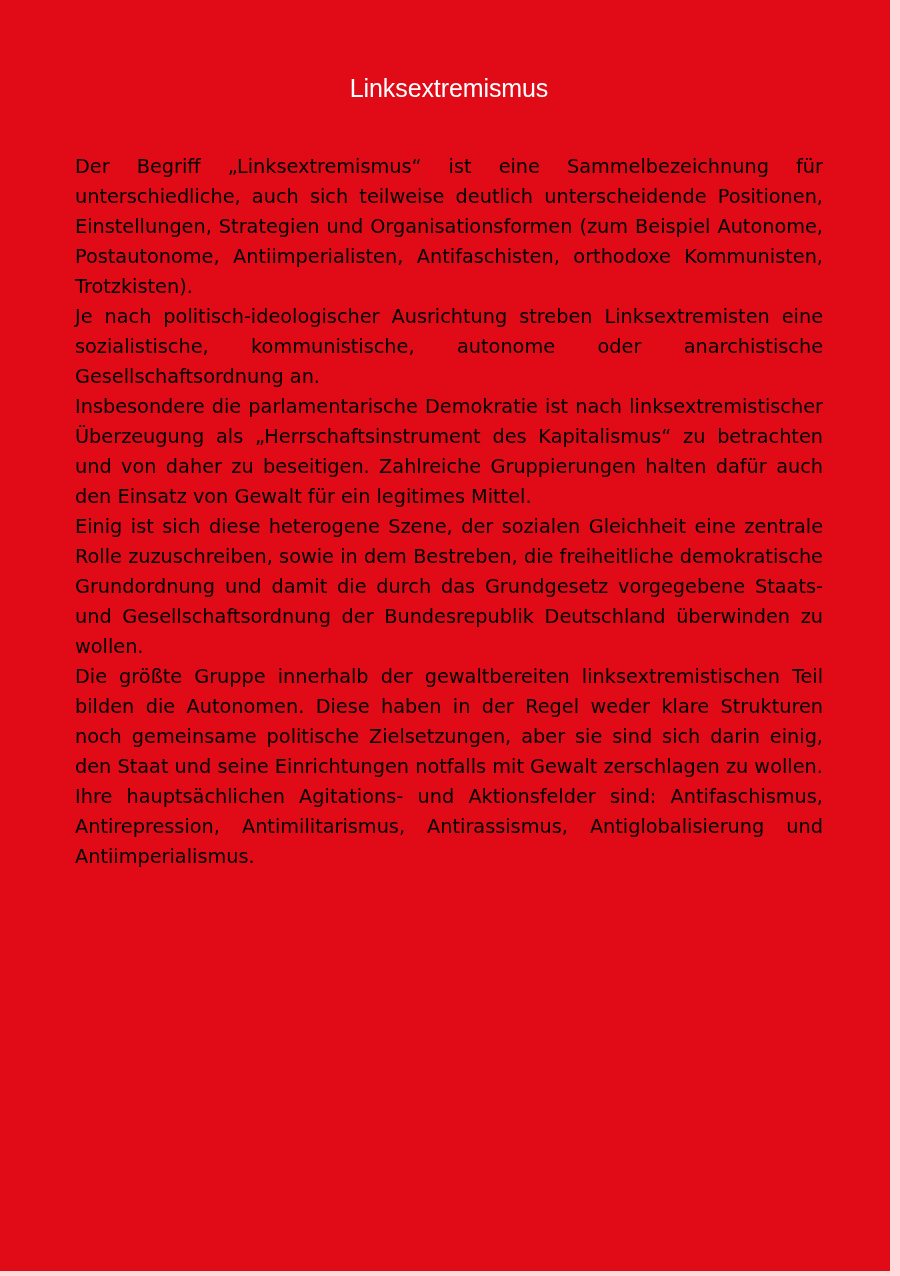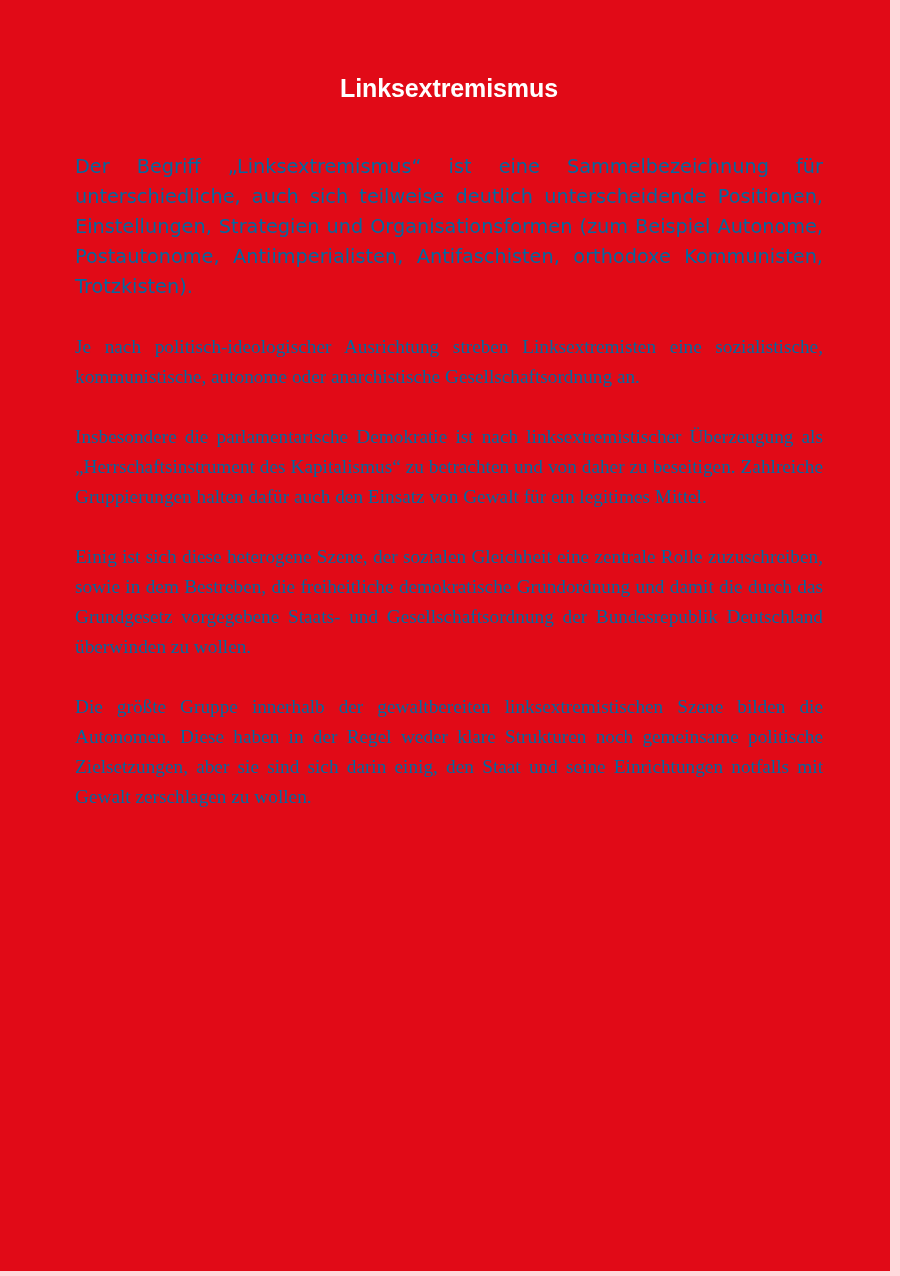--- a/index.html
+++ b/index.html
@@ -32,46 +32,44 @@
     position: absolute;
     left: 75px;
     top: 0;
     width: 748px;
   }
   #doc-title {
     margin: 0;
     padding: 0;
     color: #ffffff;
     font-family: "Liberation Sans", sans-serif;
-    font-weight: bold;
+    font-weight: normal;
     font-size: 25px;
     letter-spacing: -0.1px;
     text-align: center;
     line-height: 30px;
     padding-top: 73px;
     white-space: nowrap;
   }
   .para {
     margin: 0;
-    color: #0369a1;
+    color: #000000;
     font-family: "DejaVu Sans", sans-serif;
     font-size: 19.3px;
     line-height: 30px;
     text-align: justify;
     text-justify: inter-word;
     -webkit-hyphens: none;
     hyphens: none;
     word-spacing: 0px;
   }
   .para:last-child {
     text-align: justify;
   }
   .gap-top {
-    margin-top: 30px;
-    font-family: Liberation Serif, serif;
   }
   .no-gap {
     margin-top: 0;
   }
   #p1 {
     margin-top: 49px;
   }
   
 </style>
 </head>
@@ -85,18 +83,19 @@
     <h1 id="doc-title">Linksextremismus</h1>
 
     <p class="para" id="p1">Der Begriff „Linksextremismus“ ist eine Sammelbezeichnung für unterschiedliche, auch sich teilweise deutlich unterscheidende Positionen, Einstellungen, Strategien und Organisationsformen (zum Beispiel Autonome, Postautonome, Antiimperialisten, Antifaschisten, orthodoxe Kommunisten, Trotzkisten).</p>
 
     <p class="para gap-top">Je nach politisch-ideologischer Ausrichtung streben Linksextremisten eine sozialistische, kommunistische, autonome oder anarchistische Gesellschaftsordnung an.</p>
 
     <p class="para gap-top">Insbesondere die parlamentarische Demokratie ist nach linksextremistischer Überzeugung als „Herrschaftsinstrument des Kapitalismus“ zu betrachten und von daher zu beseitigen. Zahlreiche Gruppierungen halten dafür auch den Einsatz von Gewalt für ein legitimes Mittel.</p>
 
     <p class="para gap-top">Einig ist sich diese heterogene Szene, der sozialen Gleichheit eine zentrale Rolle zuzuschreiben, sowie in dem Bestreben, die freiheitliche demokratische Grundordnung und damit die durch das Grundgesetz vorgegebene Staats- und Gesellschaftsordnung der Bundesrepublik Deutschland überwinden zu wollen.</p>
 
-    <p class="para gap-top">Die größte Gruppe innerhalb der gewaltbereiten linksextremistischen Szene bilden die Autonomen. Diese haben in der Regel weder klare Strukturen noch gemeinsame politische Zielsetzungen, aber sie sind sich darin einig, den Staat und seine Einrichtungen notfalls mit Gewalt zerschlagen zu wollen.</p>
+    <p class="para gap-top">Die größte Gruppe innerhalb der gewaltbereiten linksextremistischen Teil bilden die Autonomen. Diese haben in der Regel weder klare Strukturen noch gemeinsame politische Zielsetzungen, aber sie sind sich darin einig, den Staat und seine Einrichtungen notfalls mit Gewalt zerschlagen zu wollen.</p>
 
+    <p class="para no-gap">Ihre hauptsächlichen Agitations- und Aktionsfelder sind: Antifaschismus, Antirepression, Antimilitarismus, Antirassismus, Antiglobalisierung und Antiimperialismus.</p>
 
 
   </div>
 </div>
 
 </body></html>

